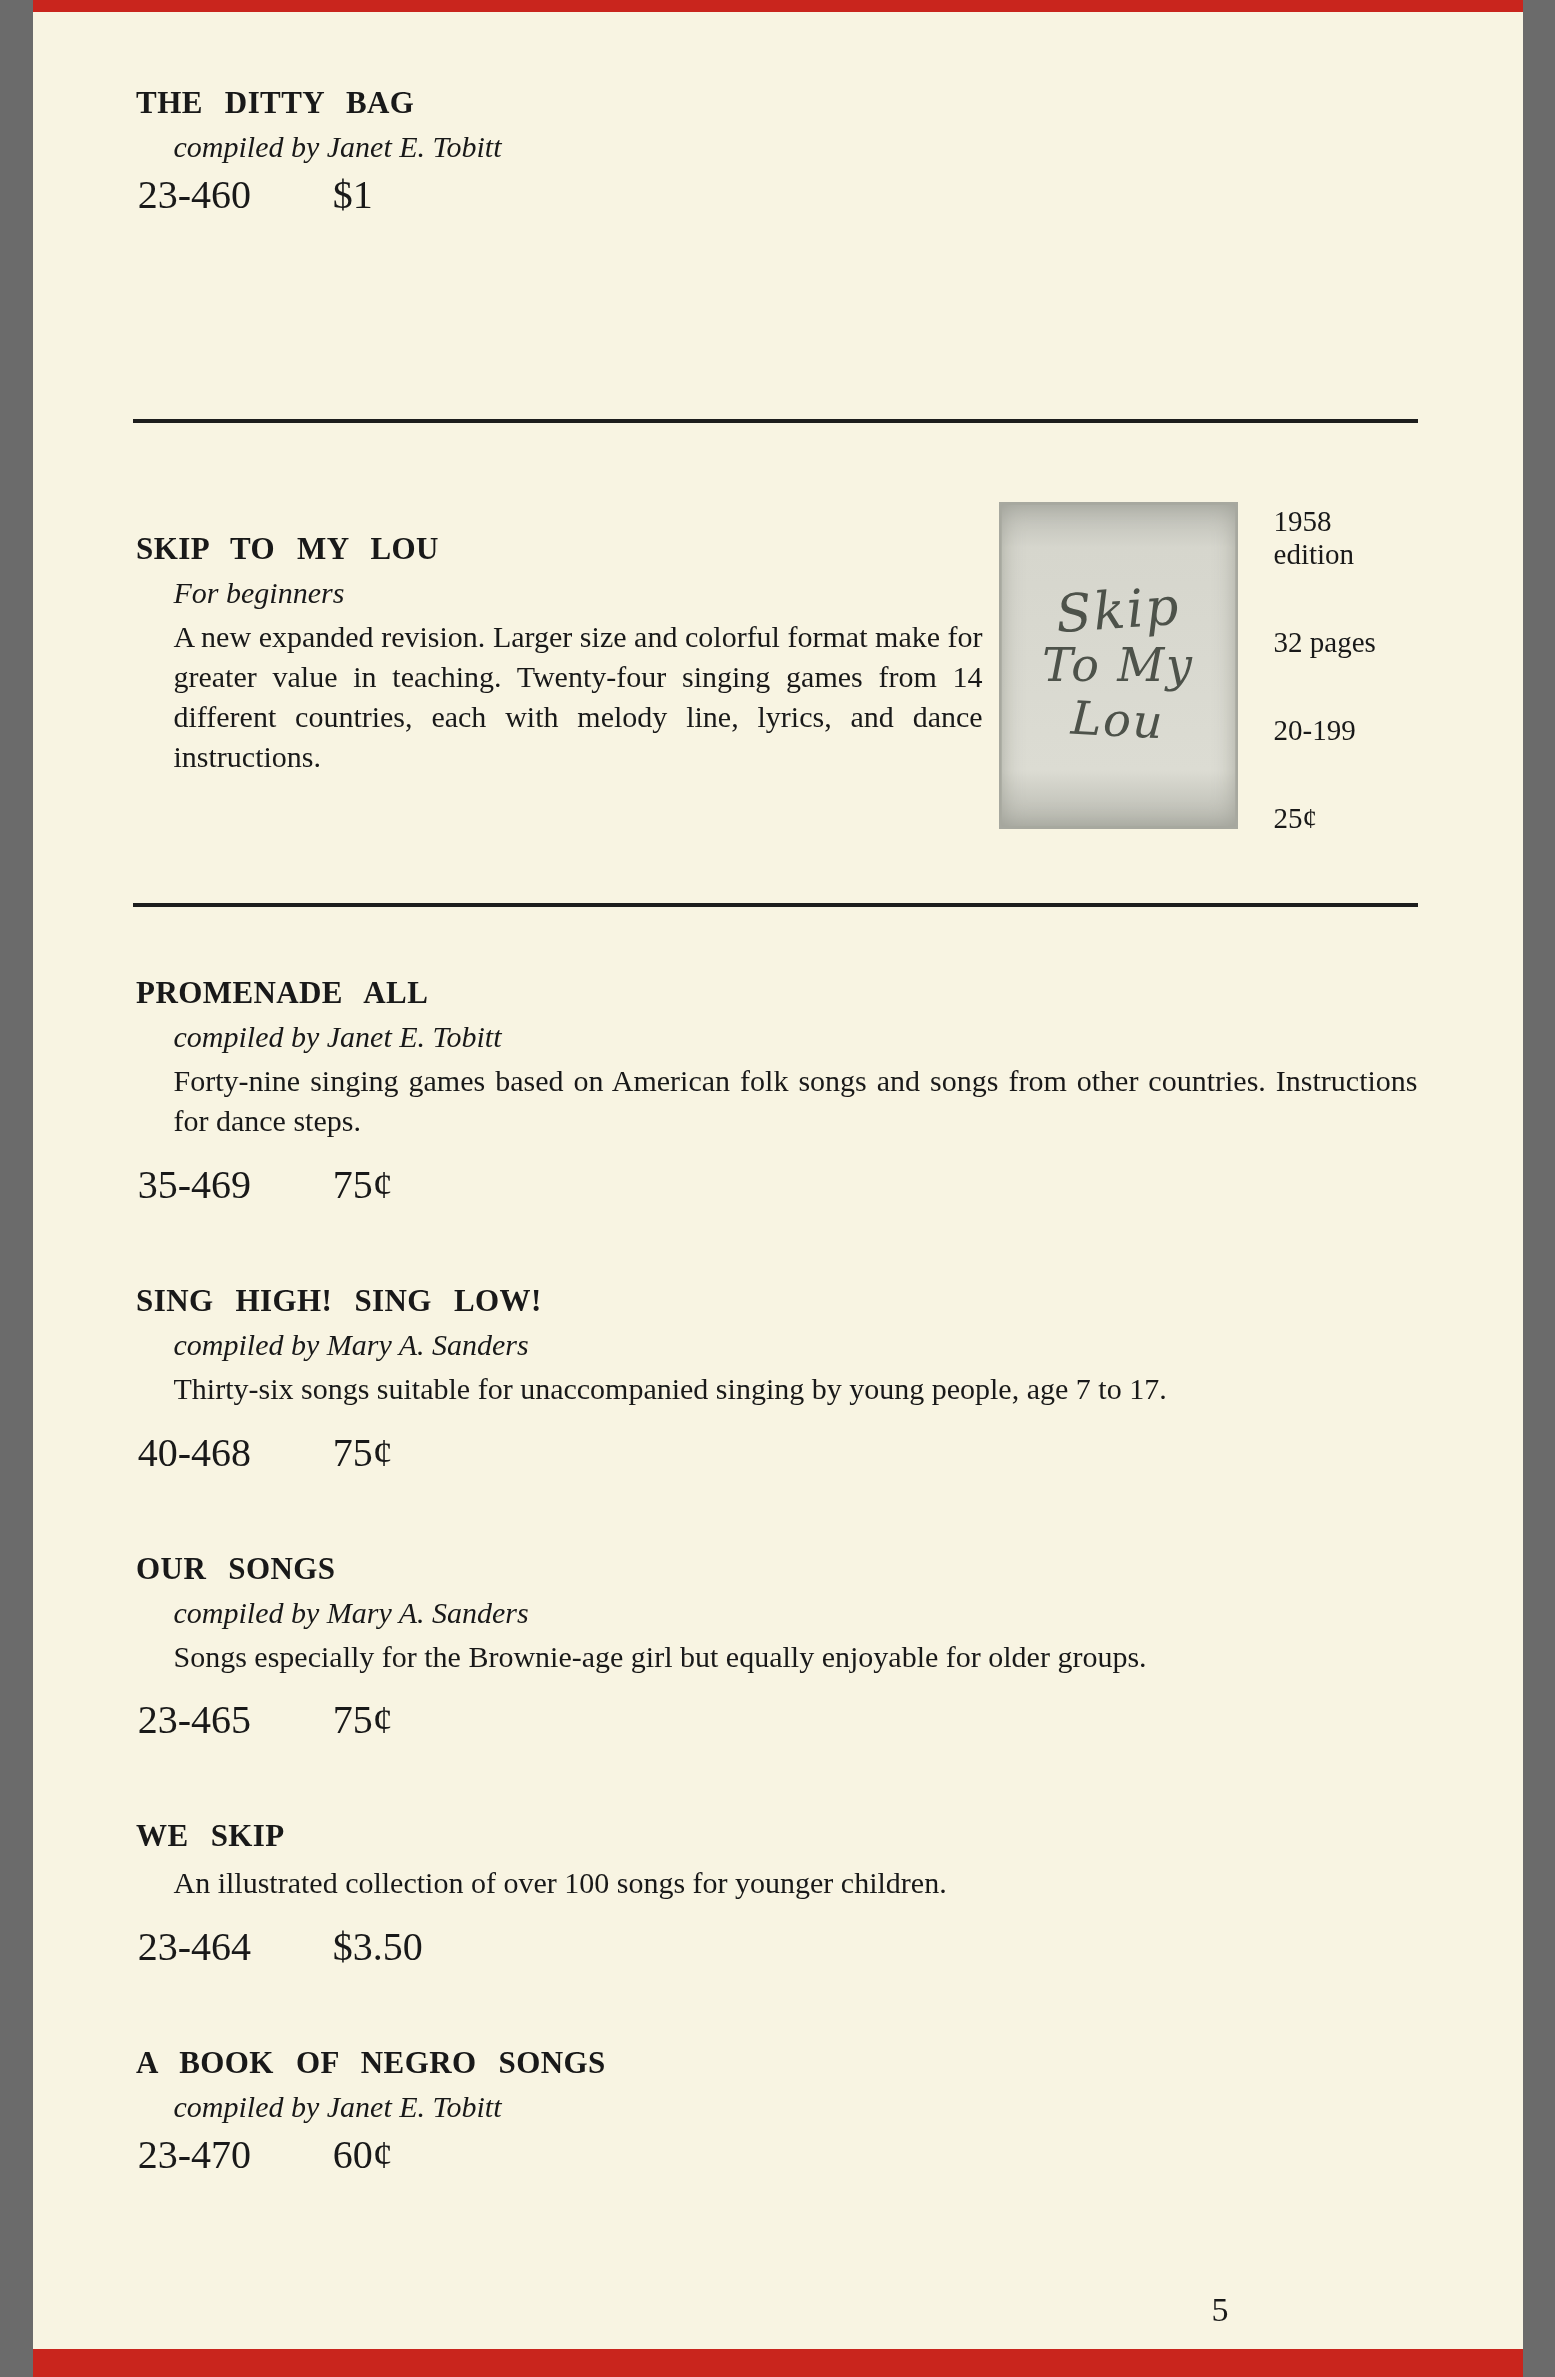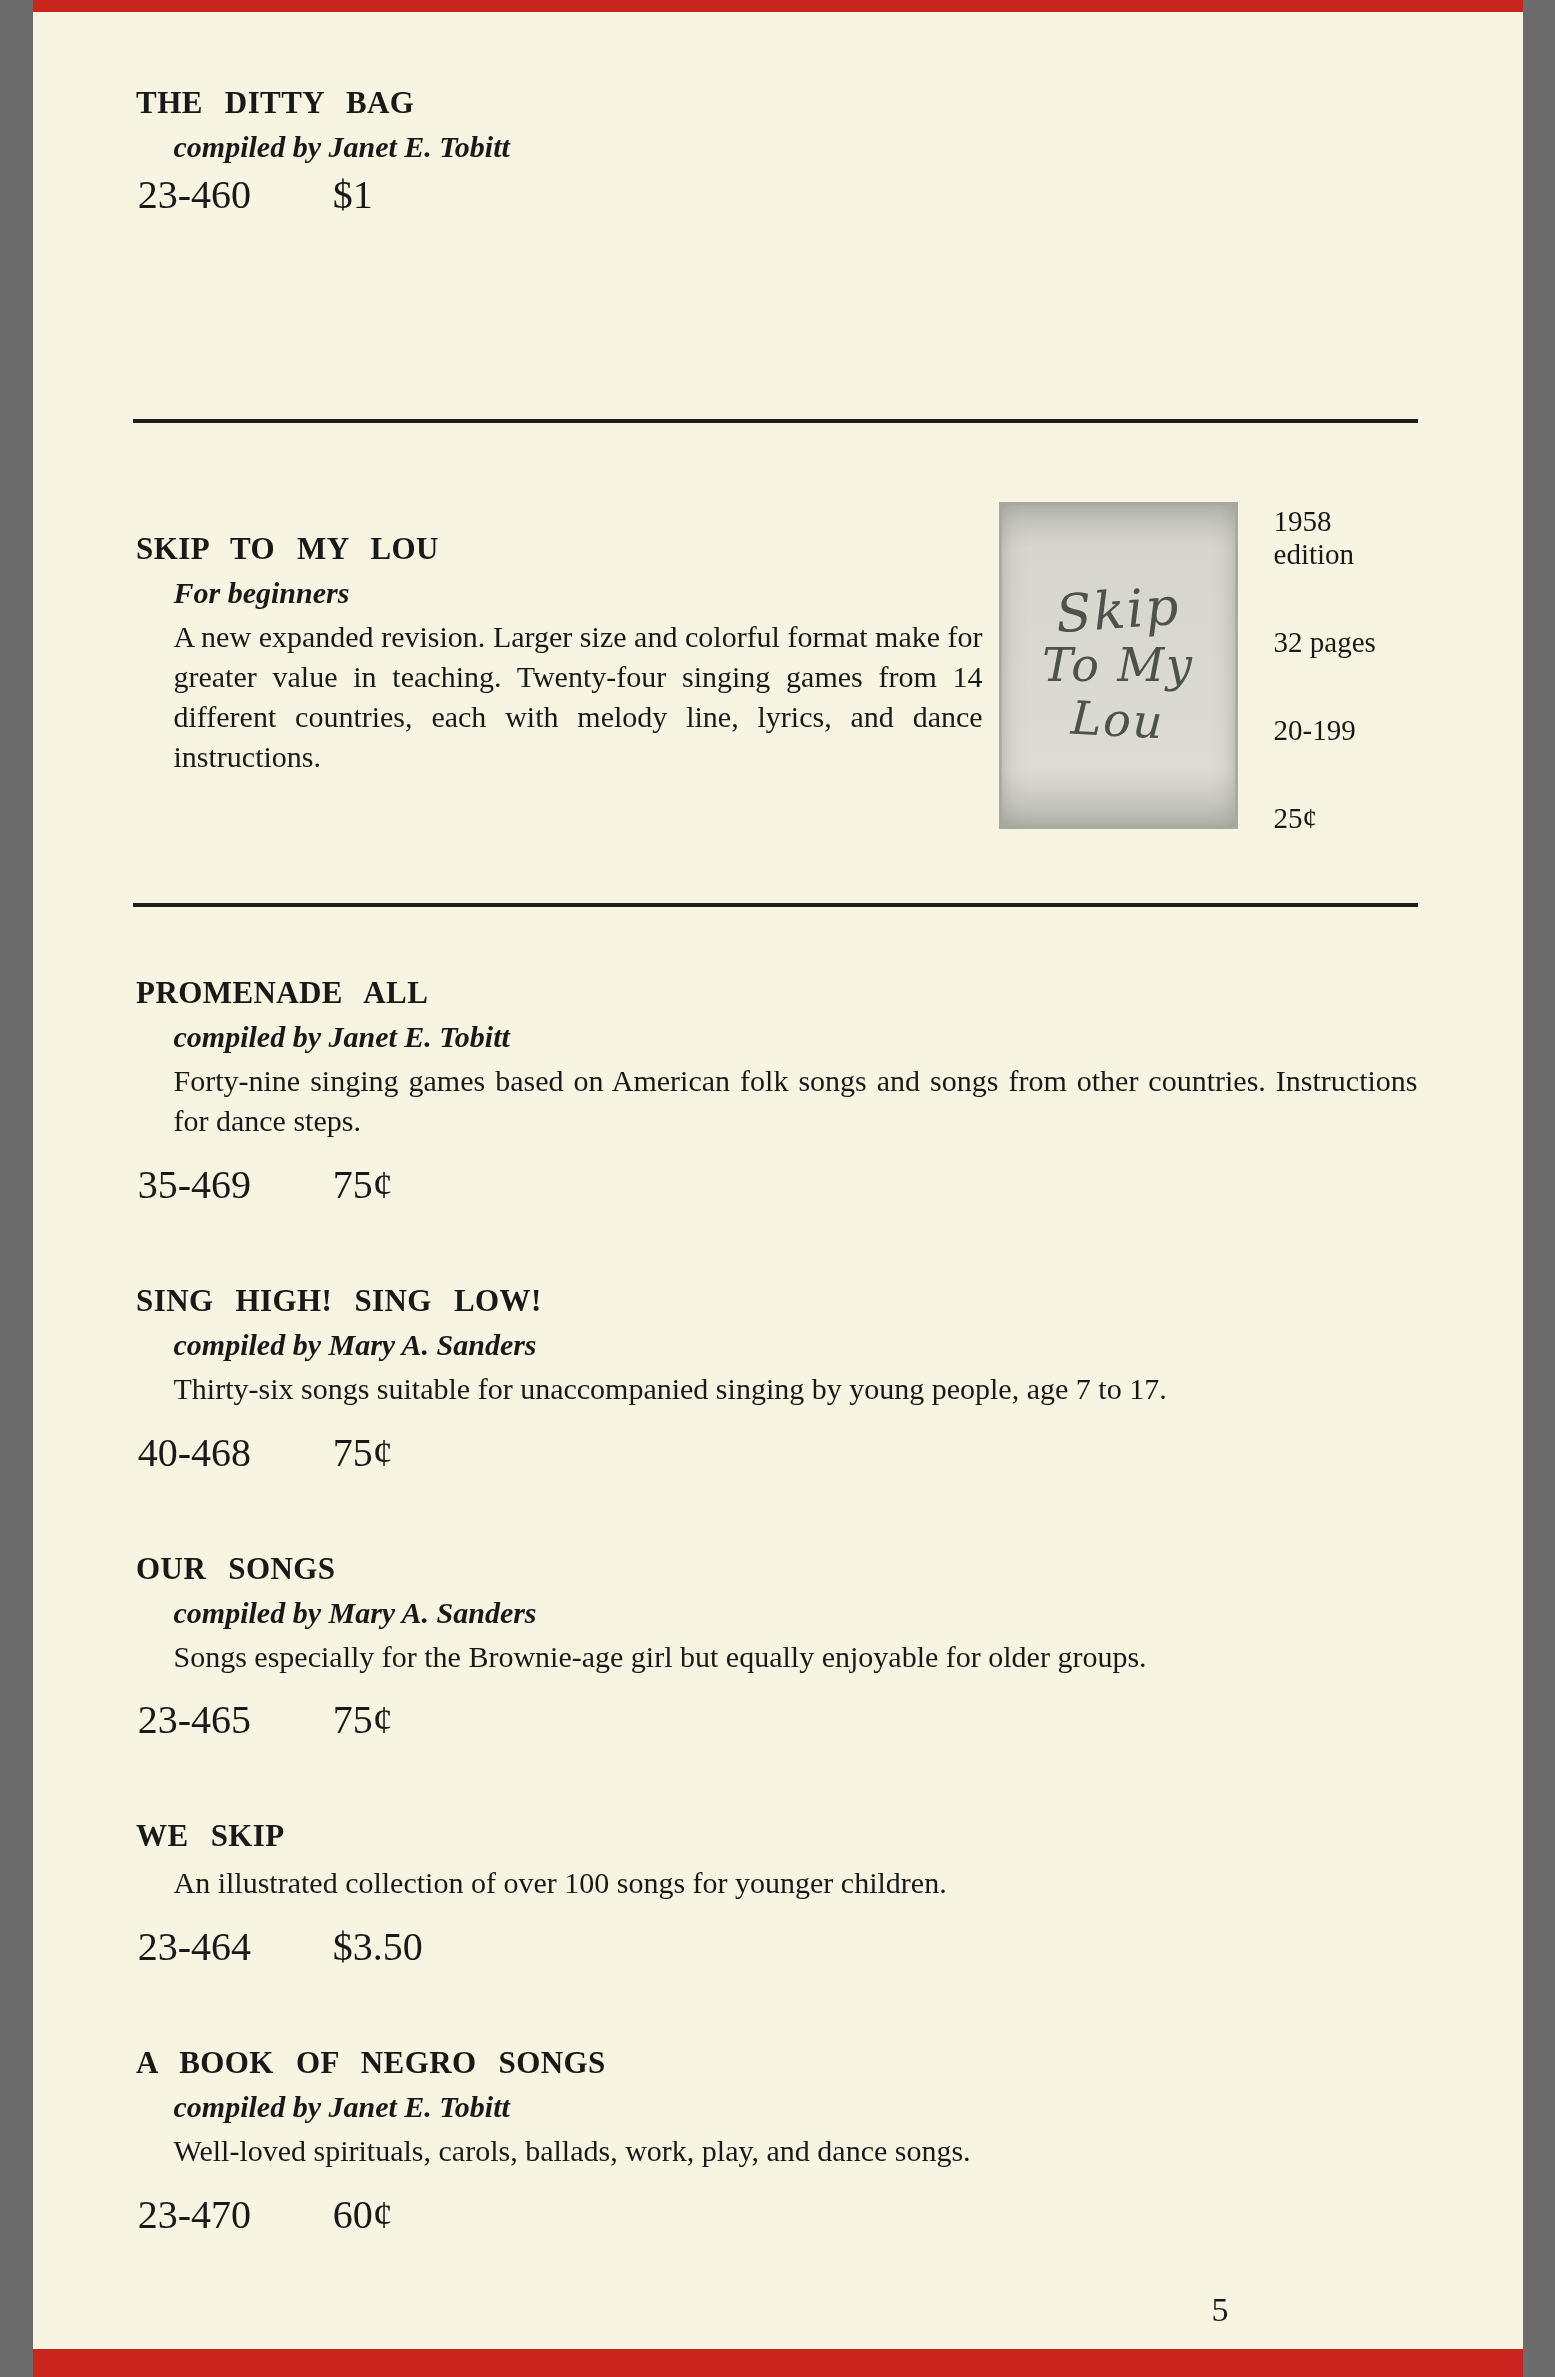--- a/index.html
+++ b/index.html
@@ -34,21 +34,20 @@
     font-weight: bold;
     font-size: 31px;
     letter-spacing: 0.4px;
     word-spacing: 0.45em;
     margin: 0 0 9px 3.6px;
   }
   .byline {
     font-style: italic;
     font-size: 30px;
     margin: 0 0 7.1px 41px;
-    font-weight: bold;
   }
   .body-text {
     font-size: 30px;
     line-height: 40px;
     text-align: justify;
     margin: 0 0 19.6px 41px;
   }
   .code-line {
     font-size: 40px;
     margin: 0 0 0 5.3px;
@@ -200,21 +199,20 @@
         <span class="code">23-464</span>
         <span class="price">$3.50</span>
       </div>
     </div>
 
     <div class="gap-std"></div>
 
     <div class="section">
       <div class="section-title">A BOOK OF NEGRO SONGS</div>
       <div class="byline">compiled by Janet E. Tobitt</div>
-      <div class="body-text">Well-loved spirituals, carols, ballads, work, play, and dance songs.</div>
       <div class="code-line">
         <span class="code">23-470</span>
         <span class="price">60¢</span>
       </div>
     </div>
 
   </div>
 
   <div class="page-number">5</div>
 

